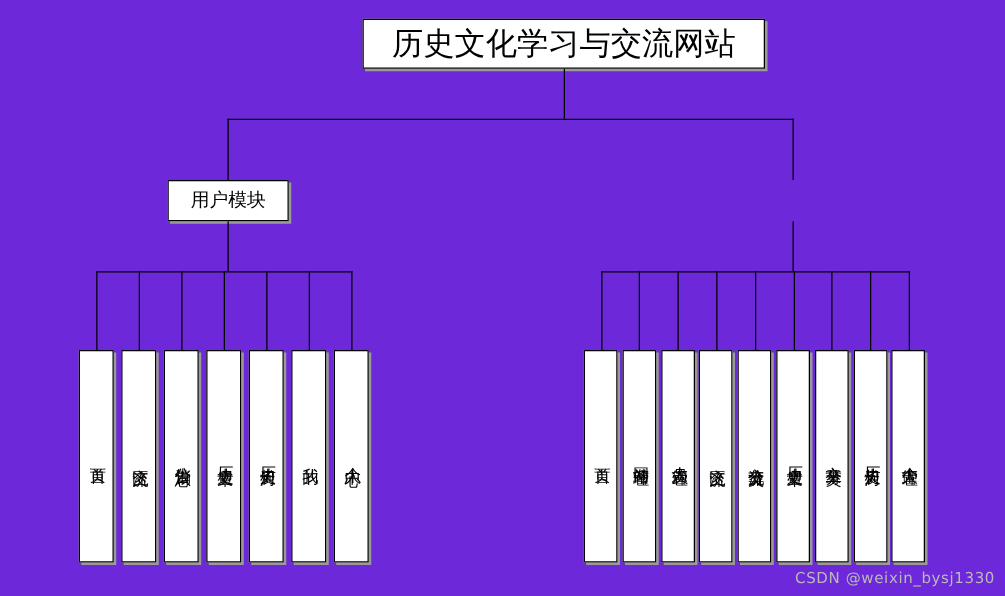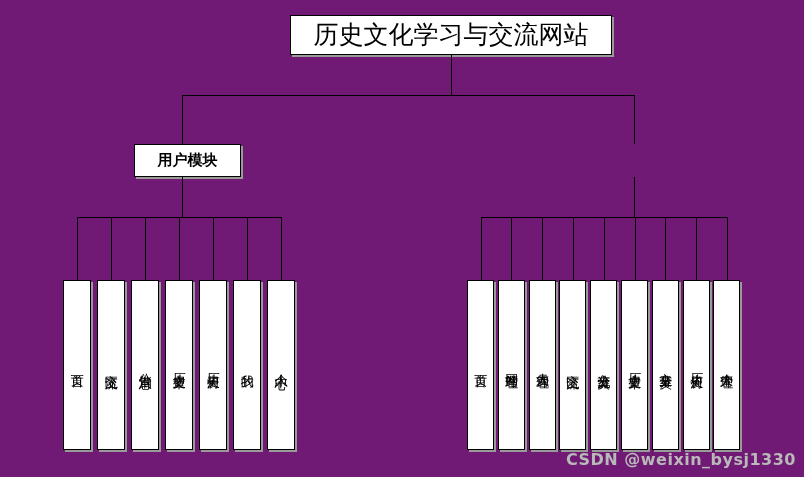--- a/index.html
+++ b/index.html
@@ -7,21 +7,21 @@
     padding: 0;
     background: #ffffff;
   }
   body {
     font-family: "DejaVu Sans", "Liberation Sans", sans-serif;
   }
   #canvas {
     position: relative;
     width: 804px;
     height: 477px;
-    background: #701a75;
+    background: #6d28d9;
     overflow: hidden;
   }
 
   
   .node {
     position: absolute;
     box-sizing: border-box;
     background: #ffffff;
     border: 1px solid #000000;
     box-shadow: 2px 2px 0 0 #9a9a9a;
@@ -36,24 +36,23 @@
 
   .node.root {
     left: 290px;
     top: 15px;
     width: 322px;
     height: 40px;
     font-size: 25px;
   }
 
   .node.module {
-    width: 107px;
+    width: 97px;
     height: 33px;
     font-size: 15px;
-    font-weight: bold;
   }
   .node.module.user  { left: 134px; top: 144px; }
   .node.module.admin { left: 585px; top: 144px; }
 
   
   .node.leaf {
     top: 280px;
     height: 170px;
     font-size: 13px;
   }
@@ -71,26 +70,25 @@
     background: #000000;
   }
   .line.v { width: 1px; }
   .line.h { height: 1px; }
 
   
   .watermark {
     position: absolute;
     right: 8px;
     bottom: 8px;
-    font-size: 16px;
+    font-size: 12px;
     color: #b9b9b9;
     letter-spacing: 0.5px;
     white-space: nowrap;
     font-family: "DejaVu Sans", "Liberation Sans", sans-serif;
-    font-weight: bold;
   }
 </style>
 </head>
 <body>
 
 <div id="canvas">
 
   <div class="node root">
     <span>历史文化学习与交流网站</span>
   </div>

